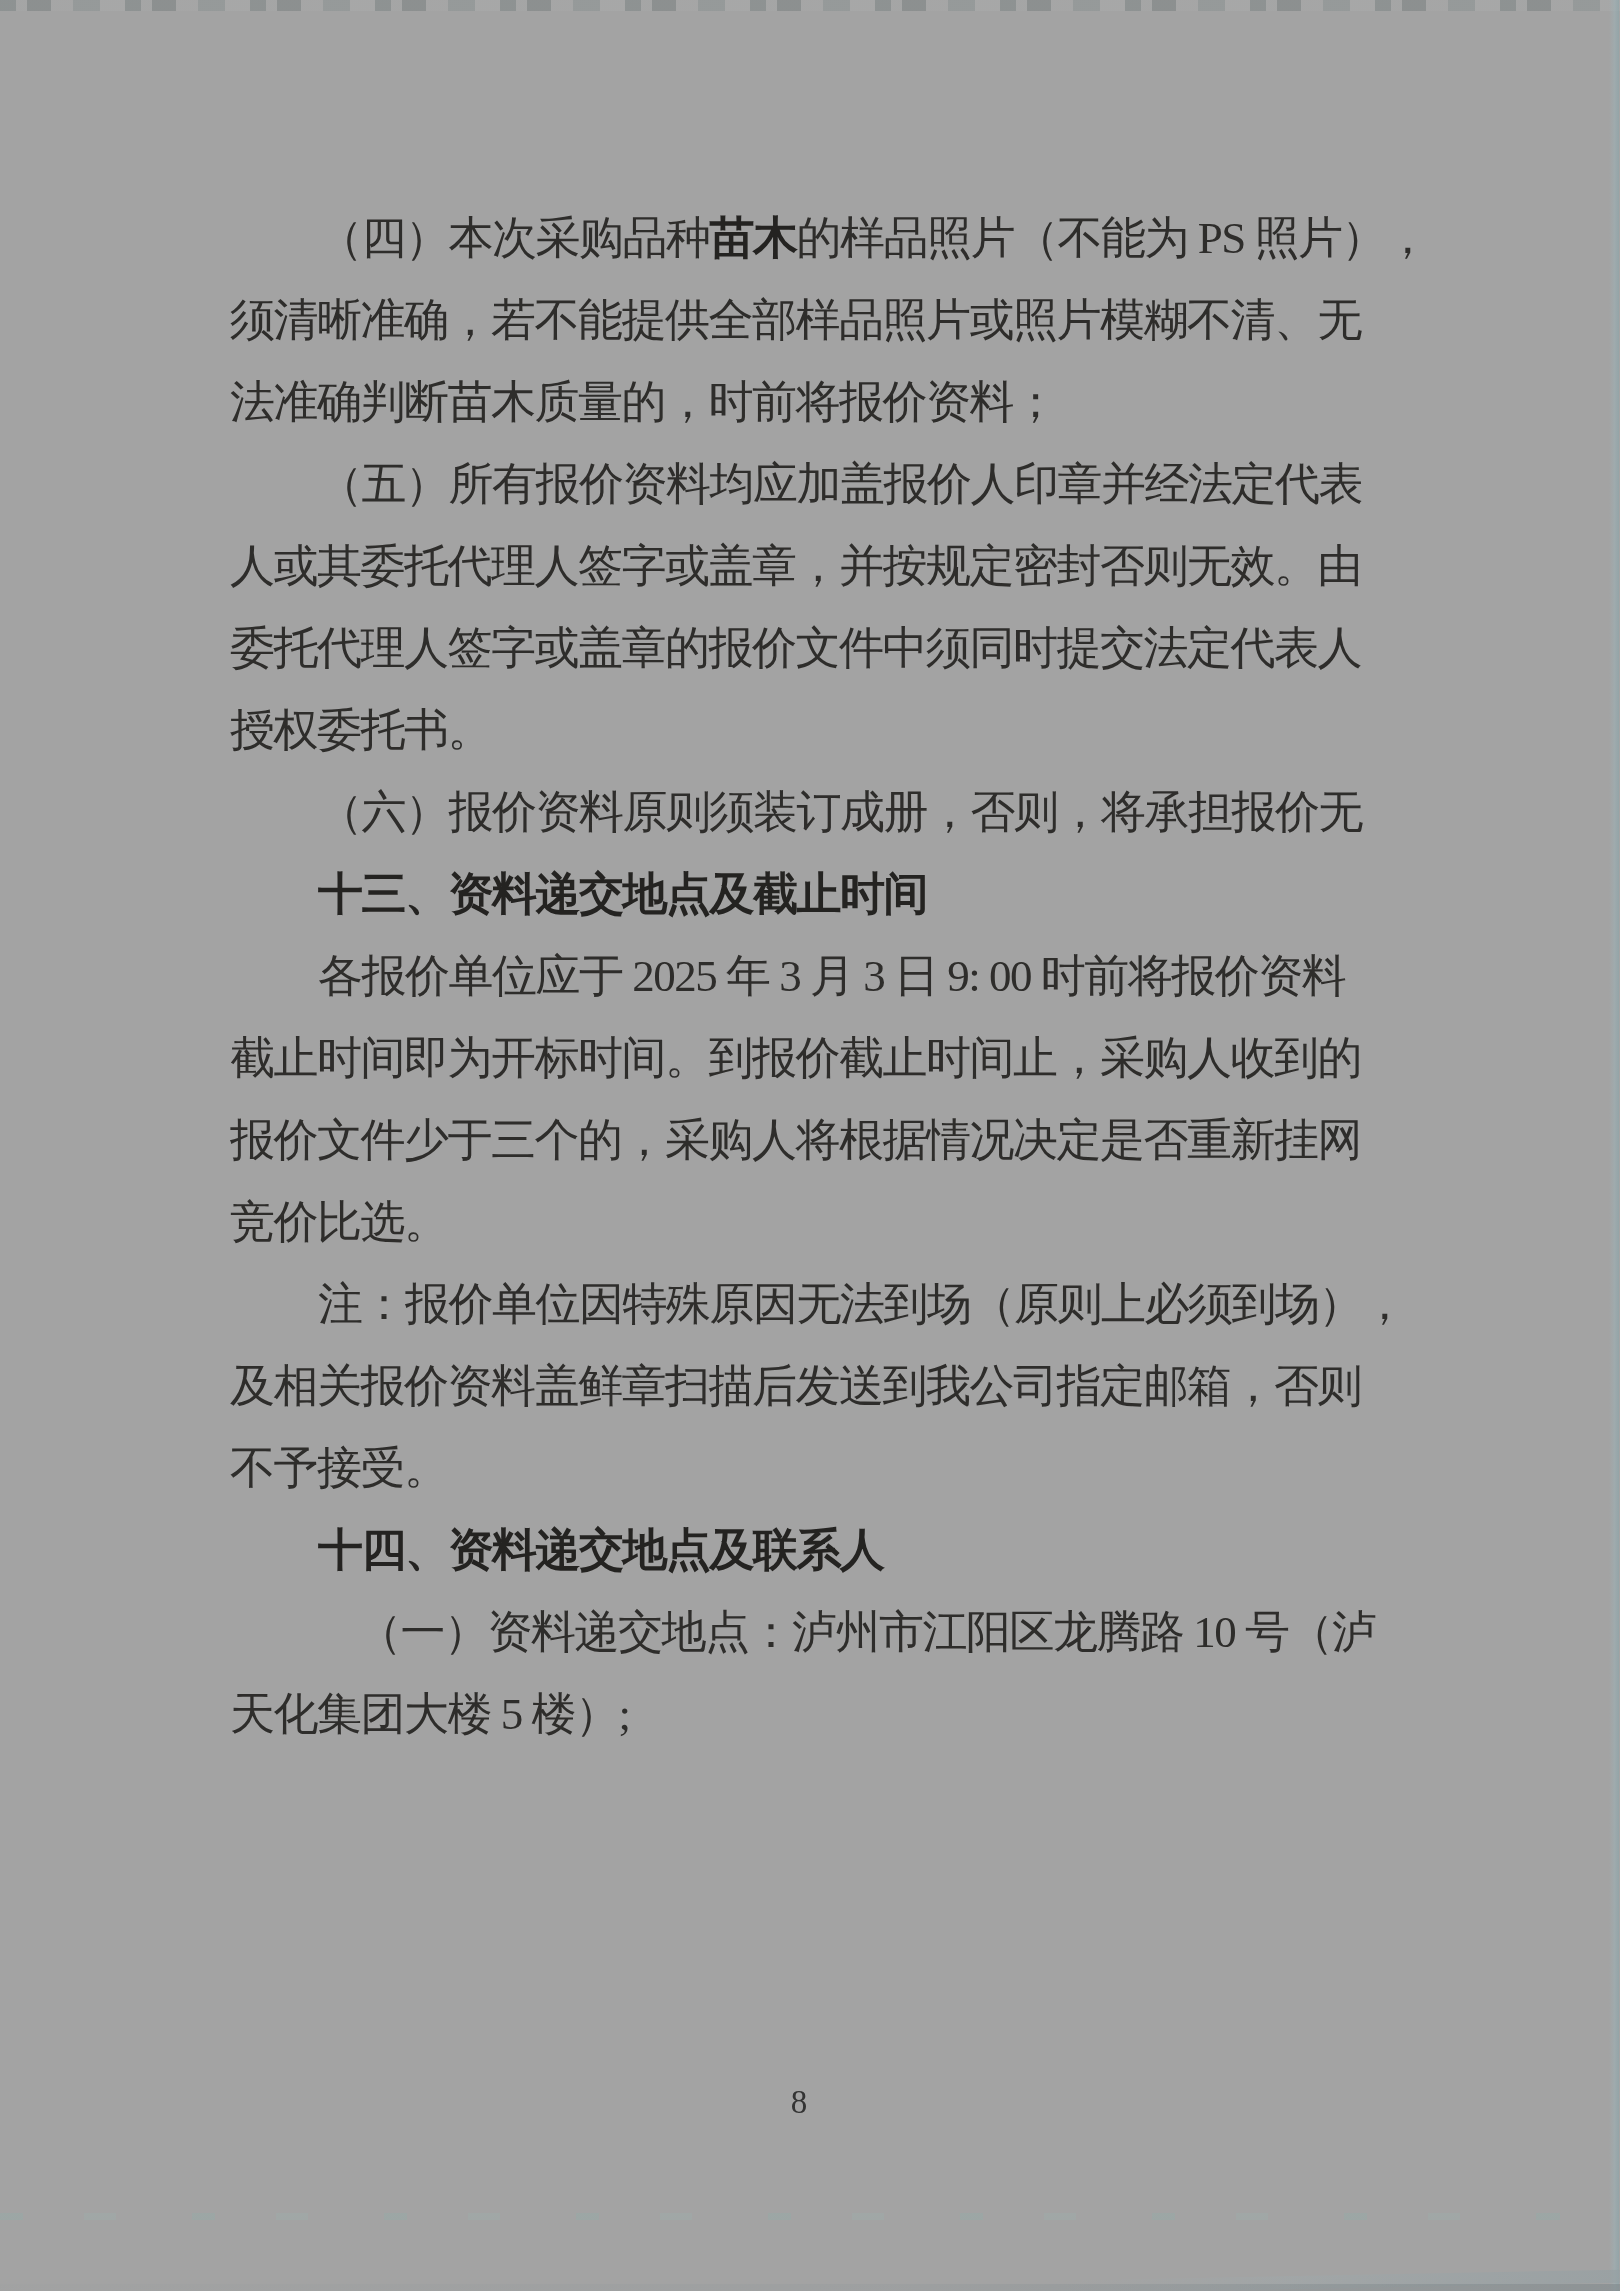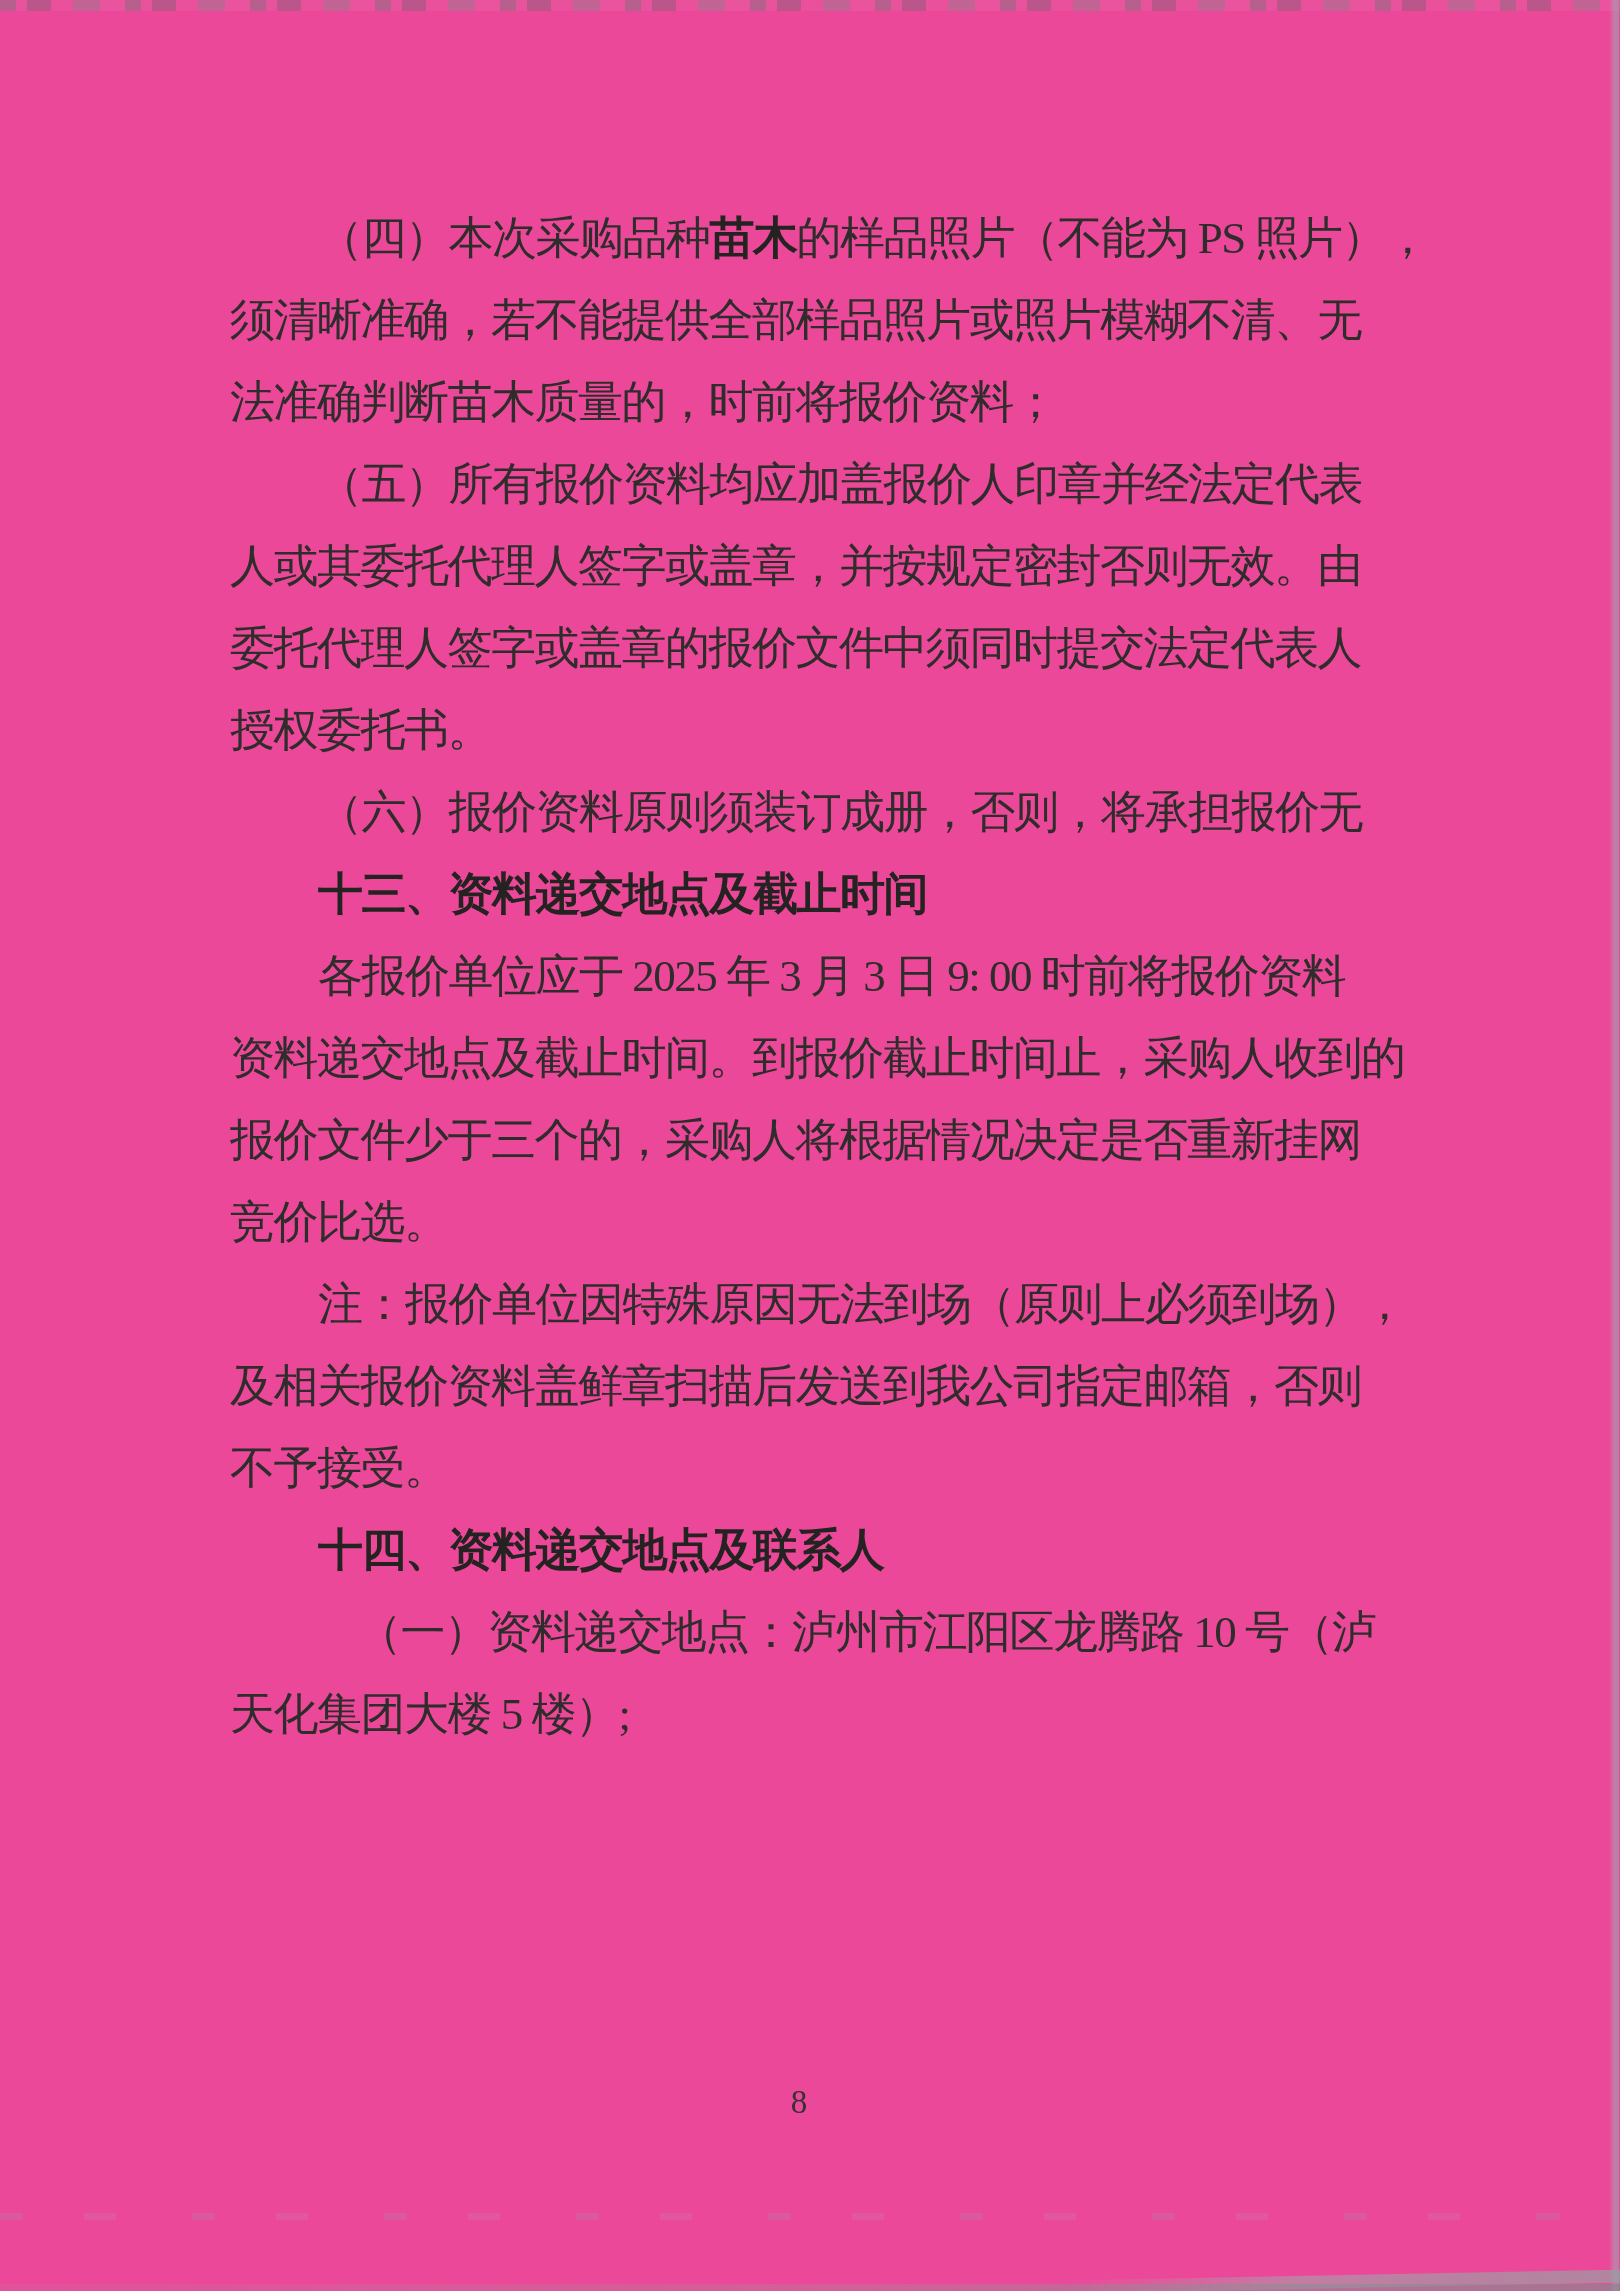--- a/index.html
+++ b/index.html
@@ -1,19 +1,19 @@
 <!DOCTYPE html>
 <html><head>
 <meta charset="utf-8">
 <style>
   html,body{margin:0;padding:0;background:#ffffff;}
   .page{
     position:relative;
     width:1620px;height:2292px;
-    background:#ec4899;
+    background:#a3a3a3;
     overflow:hidden;
     font-family:"Liberation Serif","DejaVu Serif",serif;
     color:#2e2d2b;
   }
   
   .scan-edge-top{
     position:absolute;top:0;left:0;right:0;height:10.8px;
     background:
       repeating-linear-gradient(90deg,
         rgba(115,125,125,.55) 0 15.7px, rgba(180,188,188,.12) 15.7px 27.4px,
@@ -85,21 +85,21 @@
       <div class="line indent1"><span>（四）本次采购品种</span><span class="seg-bold">苗木</span><span>的样品照片（不能为 PS 照片），</span></div>
       <div class="line"><span>须清晰准确，若不能提供全部样品照片或照片模糊不清、无</span></div>
       <div class="line"><span>法准确判断苗木质量的，时前将报价资料；</span></div>
       <div class="line indent1"><span>（五）所有报价资料均应加盖报价人印章并经法定代表</span></div>
       <div class="line"><span>人或其委托代理人签字或盖章，并按规定密封否则无效。由</span></div>
       <div class="line"><span>委托代理人签字或盖章的报价文件中须同时提交法定代表人</span></div>
       <div class="line"><span>授权委托书。</span></div>
       <div class="line indent1"><span>（六）报价资料原则须装订成册，否则，将承担报价无</span></div>
       <div class="line indent1 heading"><span>十三、资料递交地点及截止时间</span></div>
       <div class="line indent1"><span>各报价单位应于 2025 年 3 月 3 日 9: 00 时前将报价资料</span></div>
-      <div class="line"><span>资料递交地点及截止时间。到报价截止时间止，采购人收到的</span></div>
+      <div class="line"><span>截止时间即为开标时间。到报价截止时间止，采购人收到的</span></div>
       <div class="line"><span>报价文件少于三个的，采购人将根据情况决定是否重新挂网</span></div>
       <div class="line"><span>竞价比选。</span></div>
       <div class="line indent1"><span>注：报价单位因特殊原因无法到场（原则上必须到场），</span></div>
       <div class="line"><span>及相关报价资料盖鲜章扫描后发送到我公司指定邮箱，否则</span></div>
       <div class="line"><span>不予接受。</span></div>
       <div class="line indent1 heading"><span>十四、资料递交地点及联系人</span></div>
       <div class="line indent2"><span>（一）资料递交地点：泸州市江阳区龙腾路 10 号（泸</span></div>
       <div class="line"><span>天化集团大楼 5 楼）;</span></div>
     </div>
 

